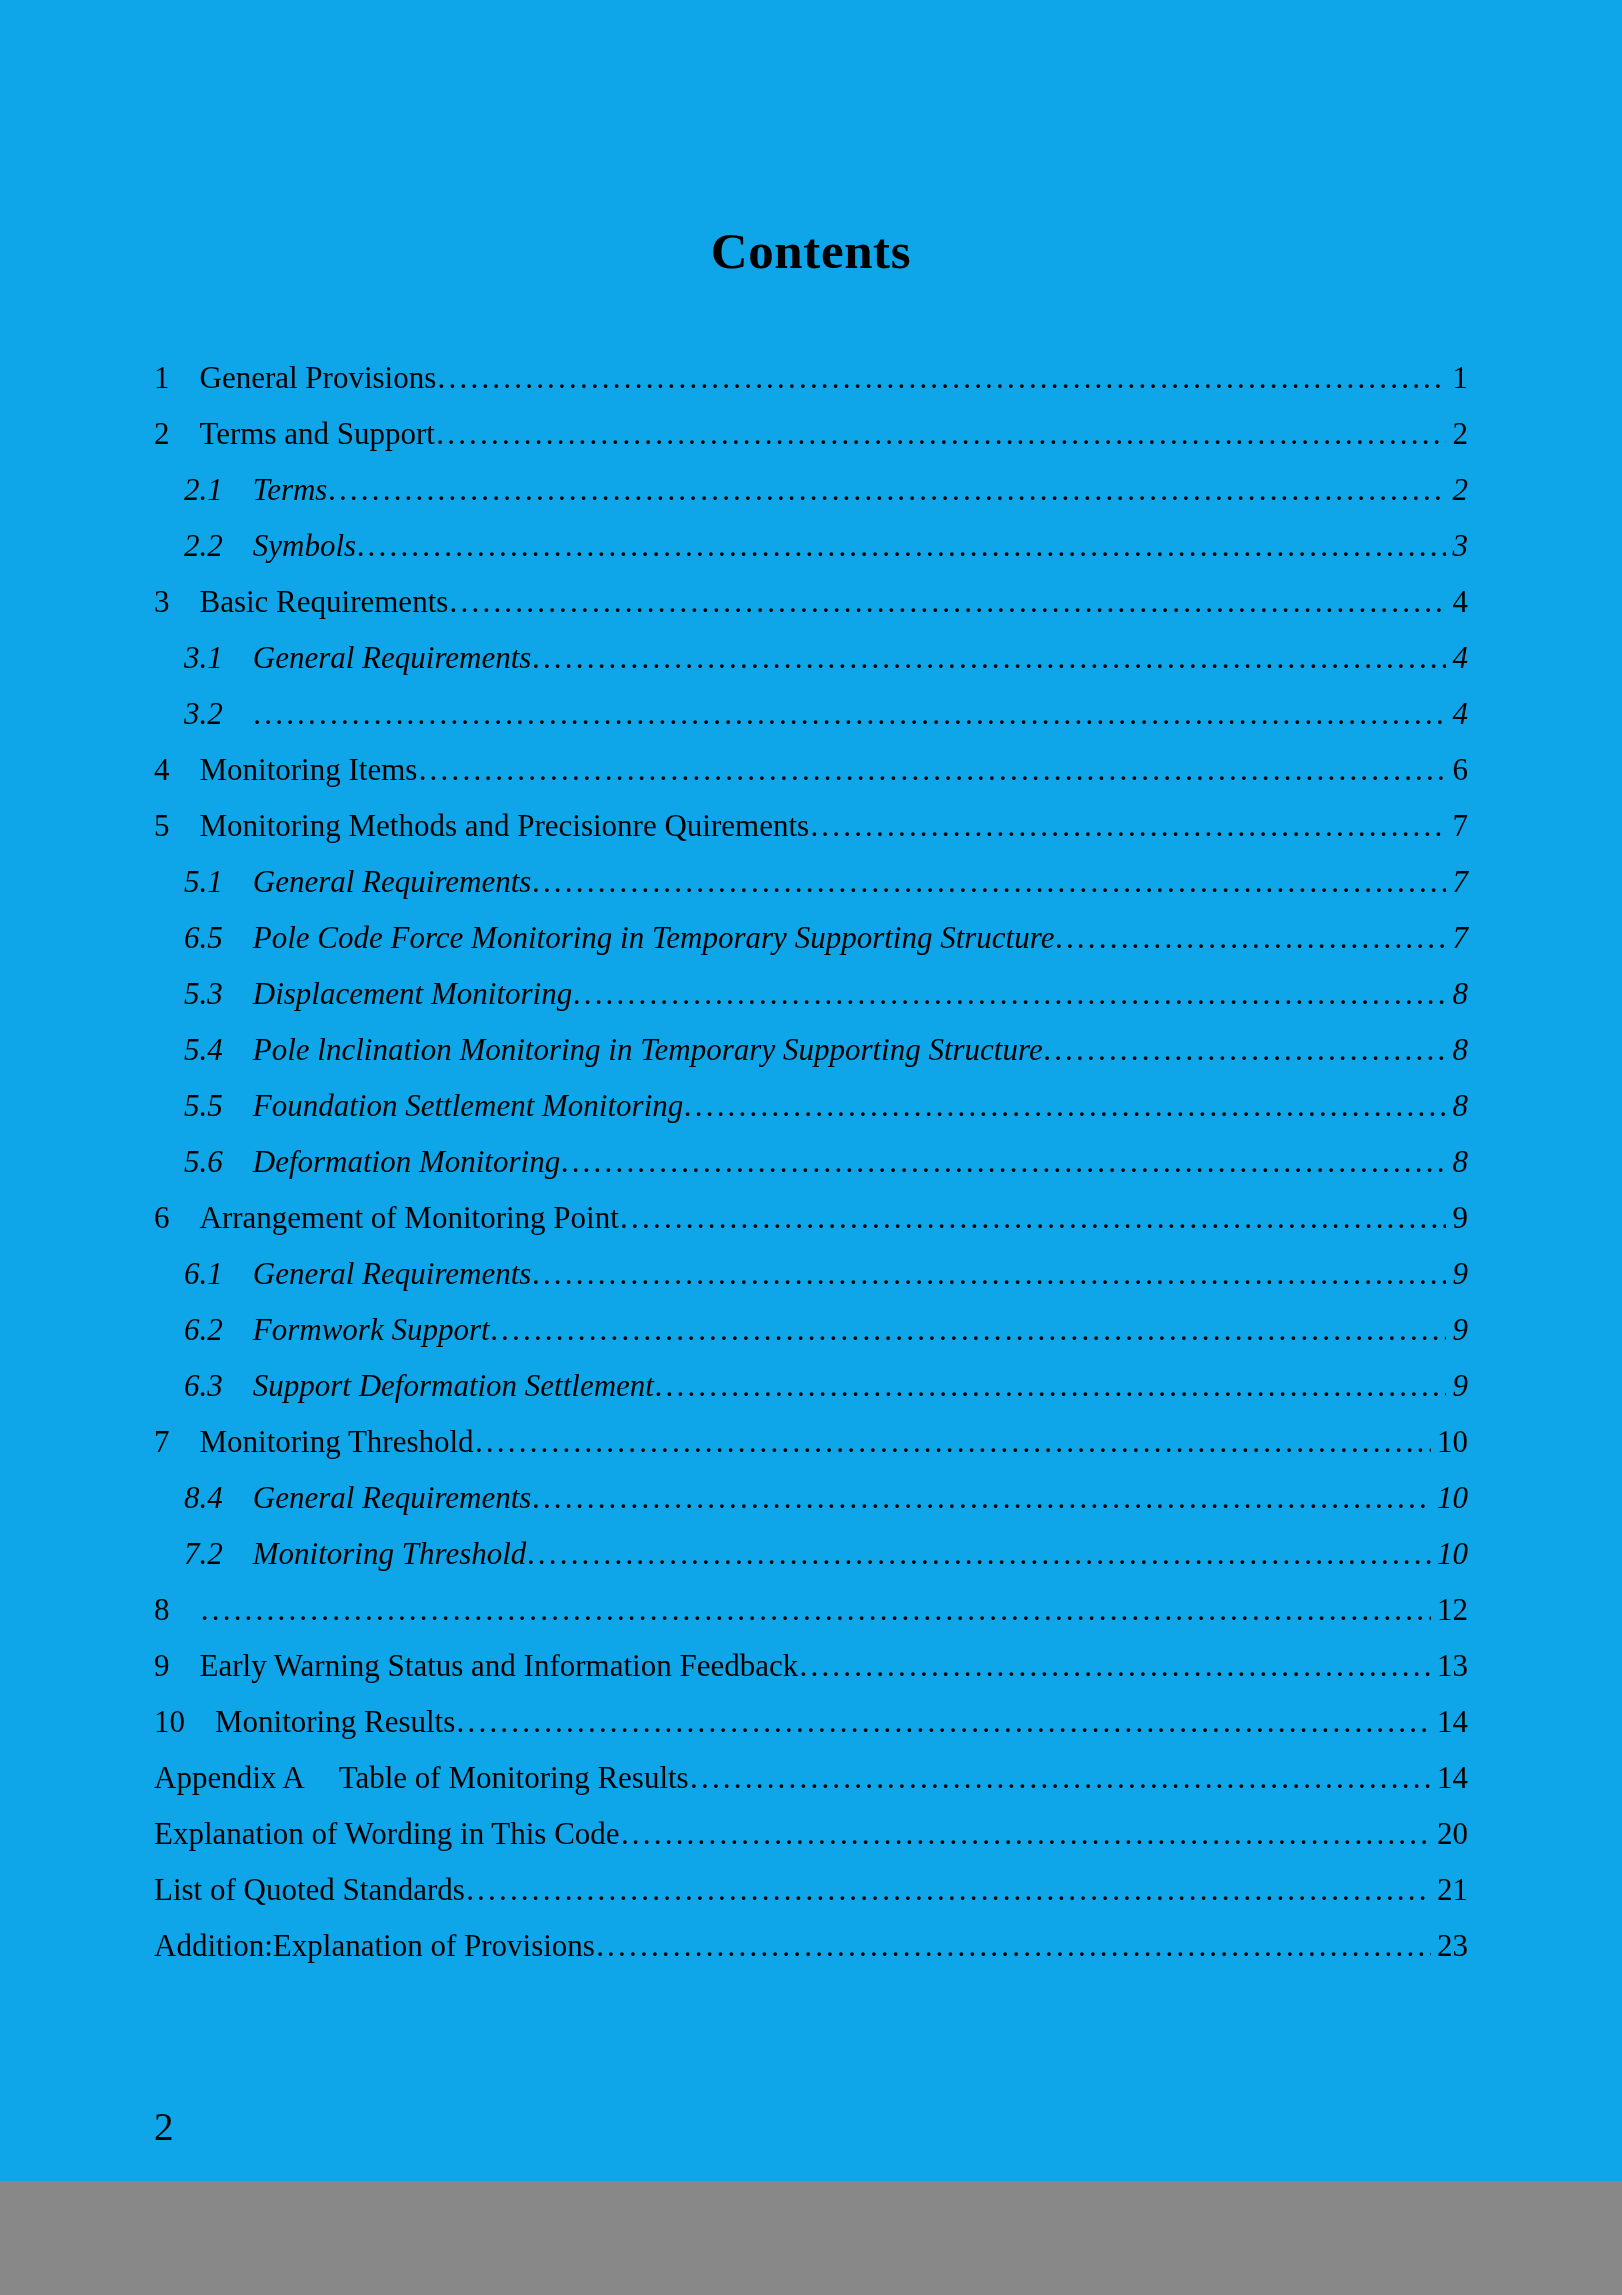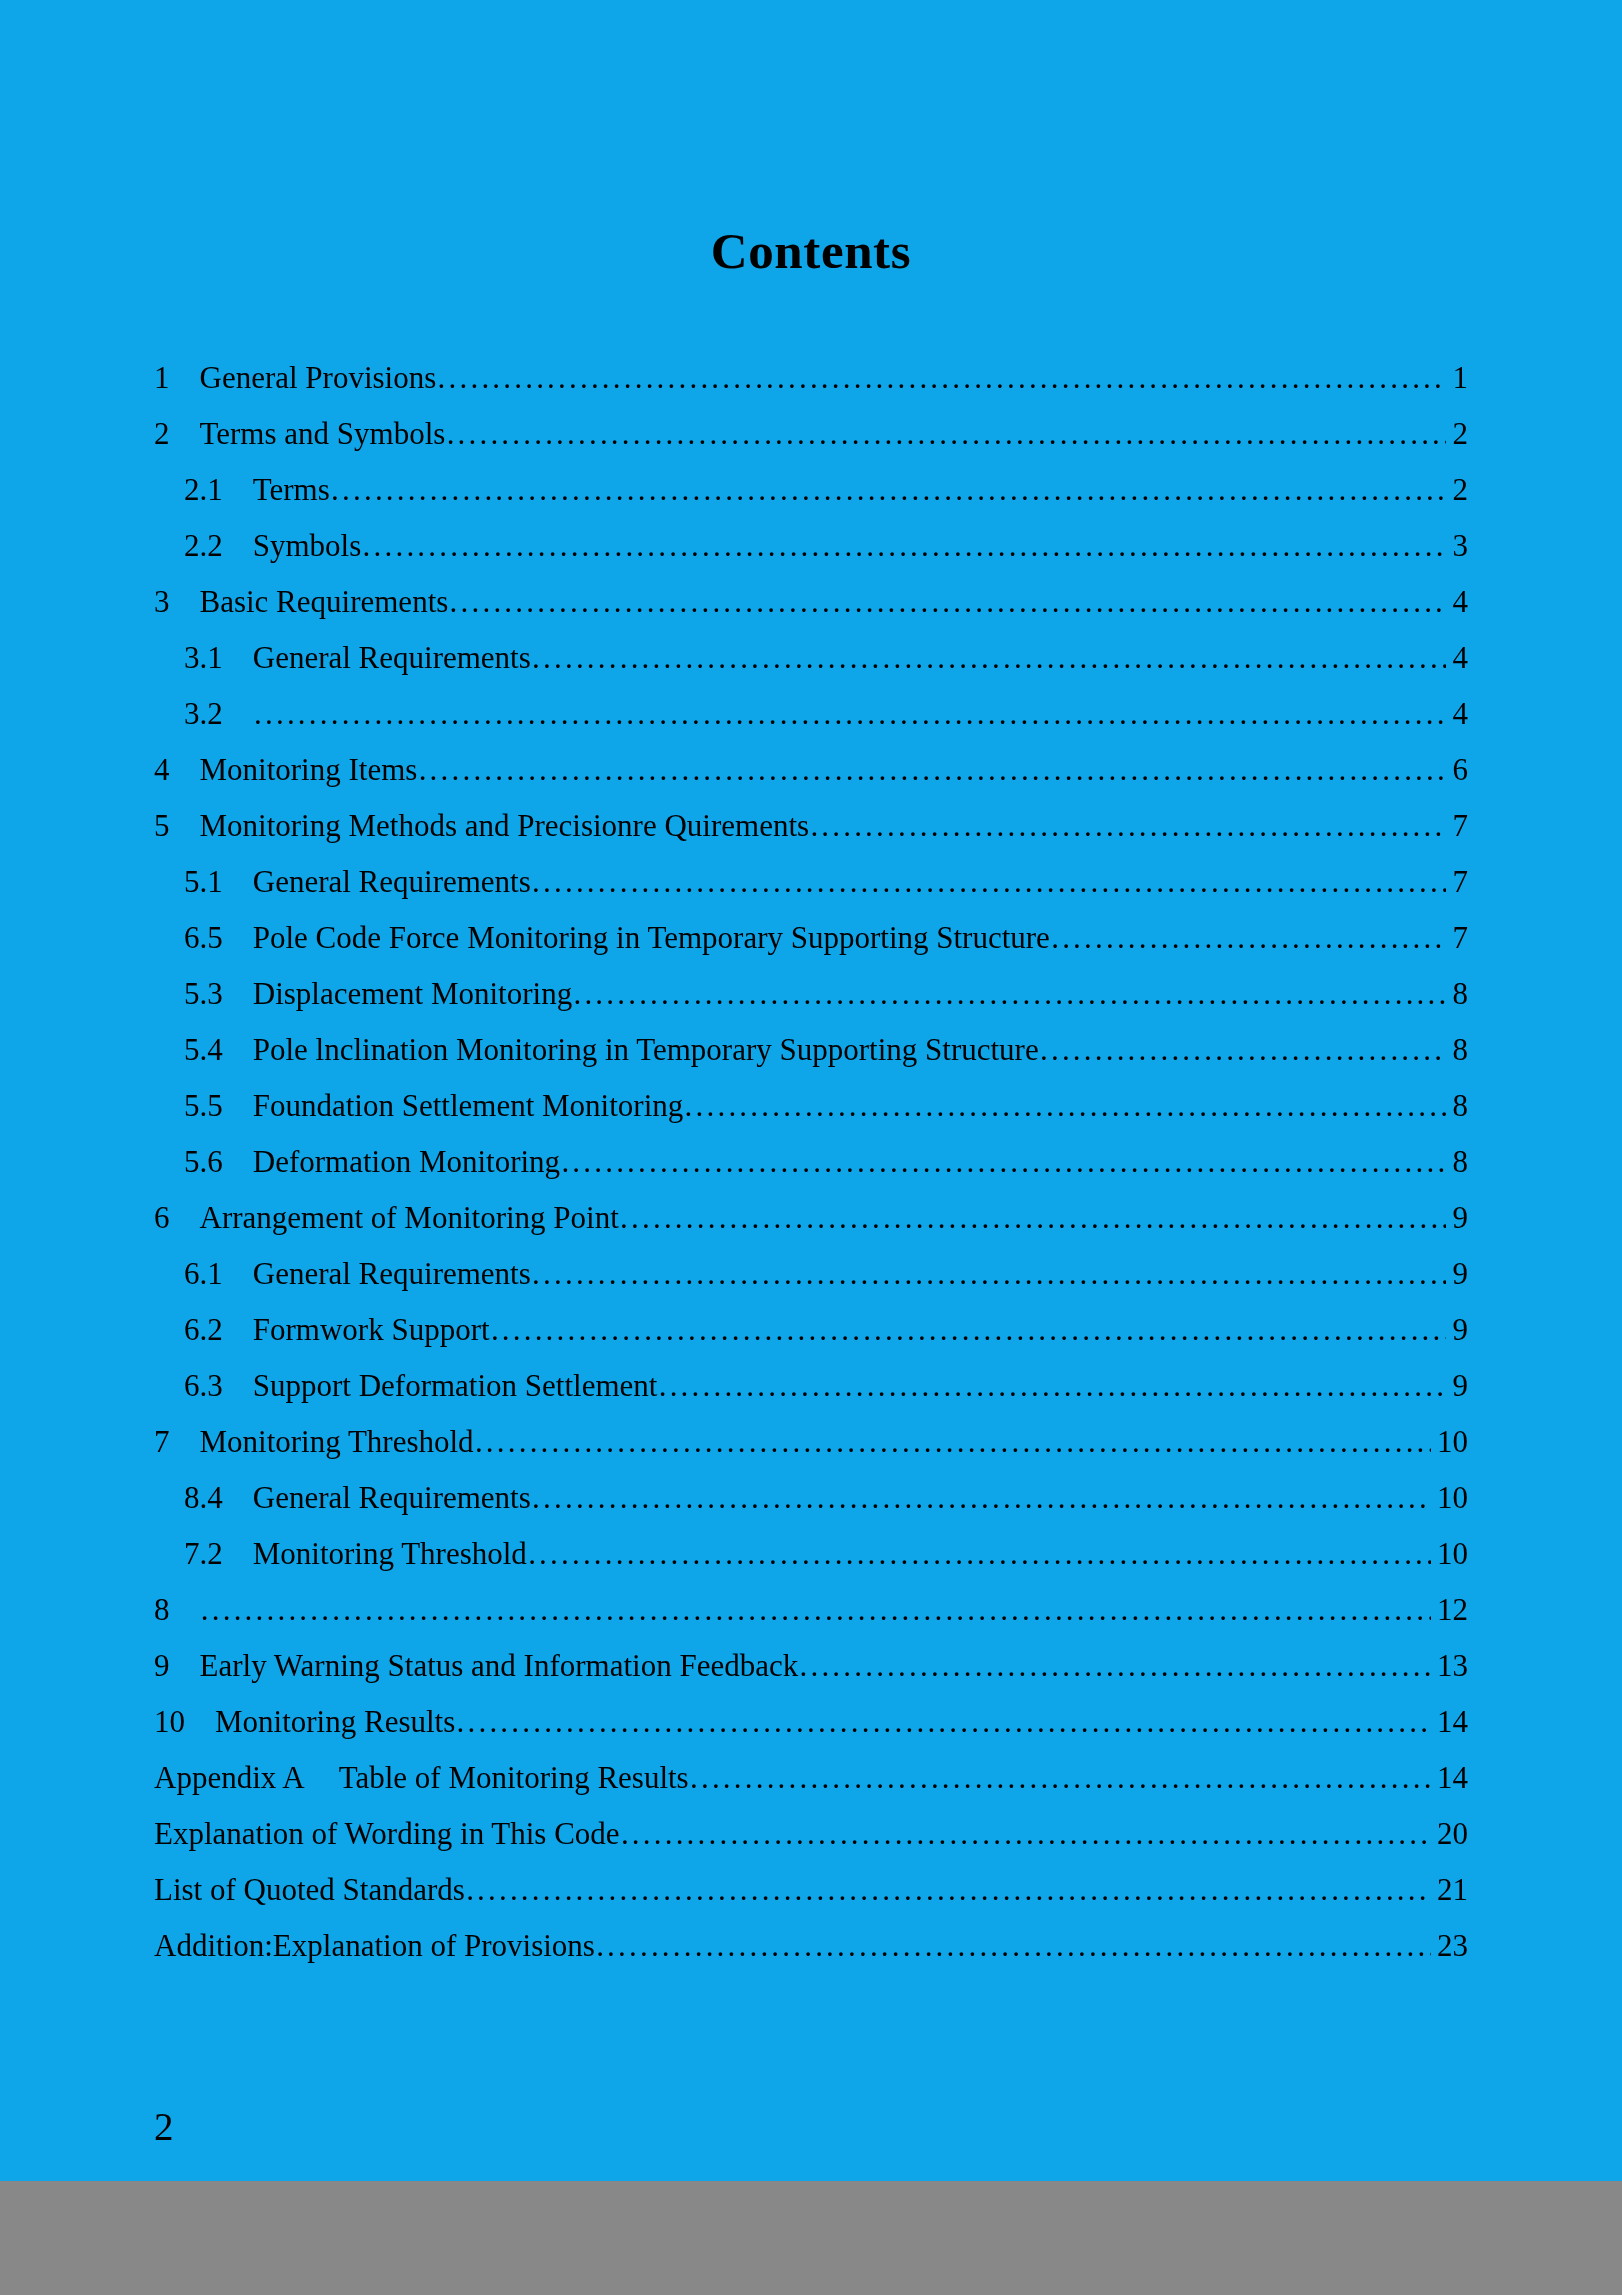--- a/index.html
+++ b/index.html
@@ -32,20 +32,21 @@
     align-items: baseline;
     height: 56px;
     line-height: 56px;
     font-size: 31px;
     padding-left: 154px;
     padding-right: 154px;
     white-space: nowrap;
   }
   .toc-row.level-2 {
     padding-left: 184px;
+    font-style: italic;
   }
   .toc-row .num {
     flex: 0 0 auto;
     margin-right: 30px;
   }
   .toc-row.level-0 .num {
     margin-right: 34px;
   }
   .toc-row .entry-title {
     flex: 0 0 auto;
@@ -78,21 +79,21 @@
 
   <div class="toc" id="toc">
       <div class="toc-row level-1">
     <span class="num">1</span>
     <span class="entry-title">General Provisions</span>
     <span class="leader" aria-hidden="true">............................................................................................................................................................................................................................................................................................................</span>
     <span class="pagenum">1</span>
   </div>
       <div class="toc-row level-1">
     <span class="num">2</span>
-    <span class="entry-title">Terms and Symbols</span>
+    <span class="entry-title">Terms and Support</span>
     <span class="leader" aria-hidden="true">............................................................................................................................................................................................................................................................................................................</span>
     <span class="pagenum">2</span>
   </div>
       <div class="toc-row level-2">
     <span class="num">2.1</span>
     <span class="entry-title">Terms</span>
     <span class="leader" aria-hidden="true">............................................................................................................................................................................................................................................................................................................</span>
     <span class="pagenum">2</span>
   </div>
       <div class="toc-row level-2">

